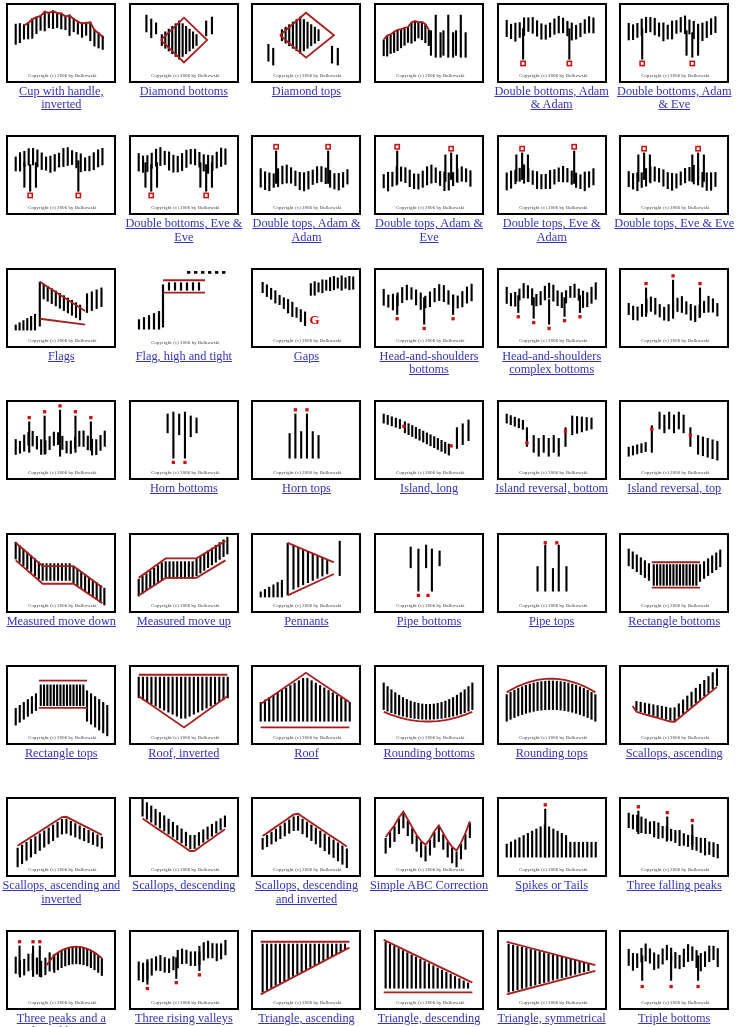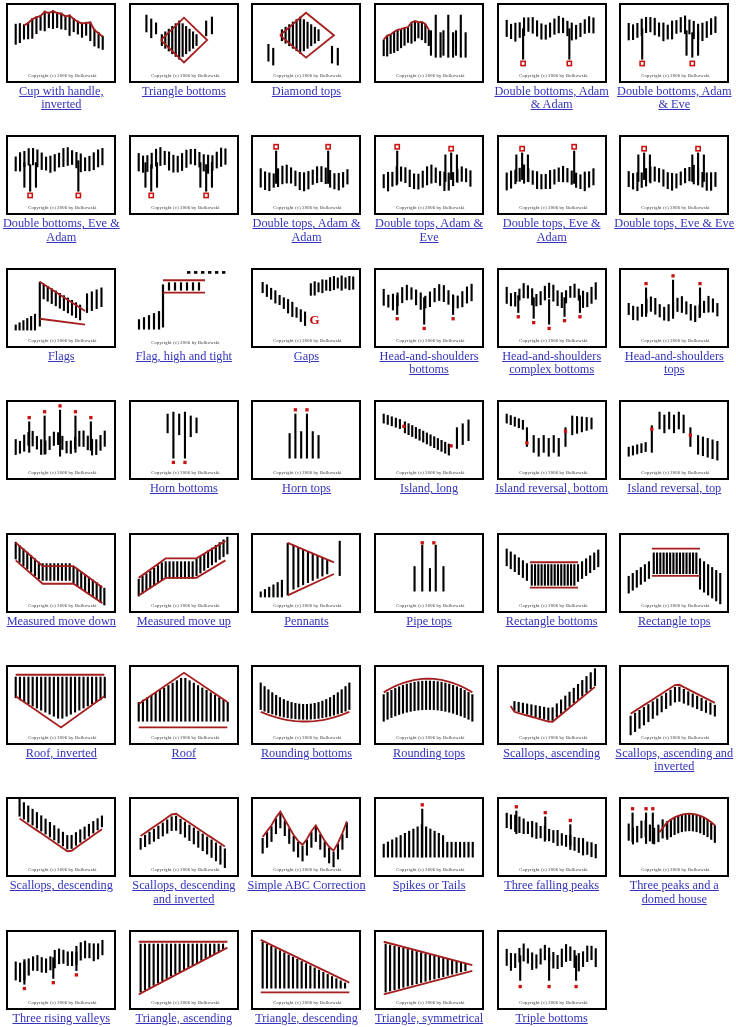--- a/index.html
+++ b/index.html
@@ -114,21 +114,21 @@
           <line x1="57.2" y1="21.6" x2="57.2" y2="50.4" stroke="#000000" stroke-width="2.2"></line>
           <line x1="60.8" y1="24.4" x2="60.8" y2="47.6" stroke="#000000" stroke-width="2.2"></line>
           <line x1="64.4" y1="27.200000000000003" x2="64.4" y2="44.8" stroke="#000000" stroke-width="2.2"></line>
           <line x1="68" y1="30" x2="68" y2="42" stroke="#000000" stroke-width="2.2"></line>
           <line x1="78" y1="16" x2="78" y2="32" stroke="#000000" stroke-width="2.2"></line>
           <line x1="84" y1="12" x2="84" y2="30" stroke="#000000" stroke-width="2.2"></line>
           <polyline points="31,36 55,13 79,36 55,59 31,36" fill="none" stroke="#a51f1f" stroke-width="1.9"></polyline>
         </svg>
         <div class="copy">Copyright (c) 2006 by Bulkowski</div>
       </div>
-      <a class="caption" href="#">Triangle bottoms</a>
+      <a class="caption" href="#">Diamond bottoms</a>
     </div>
     <div class="cell">
       <div class="thumb">
         <svg viewBox="0 0 110 78" preserveAspectRatio="none">
           <line x1="16" y1="40" x2="16" y2="58" stroke="#000000" stroke-width="2.2"></line>
           <line x1="21" y1="44" x2="21" y2="62" stroke="#000000" stroke-width="2.2"></line>
           <line x1="30" y1="25" x2="30" y2="37" stroke="#000000" stroke-width="2.2"></line>
           <line x1="33.8" y1="22.4" x2="33.8" y2="39.6" stroke="#000000" stroke-width="2.2"></line>
           <line x1="37.6" y1="19.8" x2="37.6" y2="42.2" stroke="#000000" stroke-width="2.2"></line>
           <line x1="41.4" y1="17.2" x2="41.4" y2="44.8" stroke="#000000" stroke-width="2.2"></line>
@@ -272,21 +272,20 @@
           <line x1="98" y1="11.295470383941577" x2="98" y2="29.01334968102197" stroke="#000000" stroke-width="2.2"></line>
           <line x1="17" y1="26" x2="17" y2="52" stroke="#000000" stroke-width="2.2"></line>
           <line x1="23" y1="28" x2="23" y2="56" stroke="#000000" stroke-width="2.2"></line>
           <line x1="29" y1="26" x2="29" y2="52" stroke="#000000" stroke-width="2.2"></line>
           <line x1="73" y1="24" x2="73" y2="56" stroke="#000000" stroke-width="2.2"></line>
           <rect x="20.8" y="57.8" width="4.4" height="4.4" fill="#ffffff" stroke="#cc1111" stroke-width="1.6"></rect>
           <rect x="70.8" y="57.8" width="4.4" height="4.4" fill="#ffffff" stroke="#cc1111" stroke-width="1.6"></rect>
         </svg>
         <div class="copy">Copyright (c) 2006 by Bulkowski</div>
       </div>
-      <a class="caption" href="#">Double bottoms, Eve &amp; Adam</a>
     </div>
     <div class="cell">
       <div class="thumb">
         <svg viewBox="0 0 110 78" preserveAspectRatio="none">
           <line x1="8" y1="16.544232145869643" x2="8" y2="35.29117216296398" stroke="#000000" stroke-width="2.2"></line>
           <line x1="12.5" y1="19.14043427158853" x2="12.5" y2="36.66535259102474" stroke="#000000" stroke-width="2.2"></line>
           <line x1="17" y1="18.700810265328883" x2="17" y2="35.76716096522784" stroke="#000000" stroke-width="2.2"></line>
           <line x1="21.5" y1="16.226229800431845" x2="21.5" y2="32.50548733742765" stroke="#000000" stroke-width="2.2"></line>
           <line x1="26" y1="12.156518718193375" x2="26" y2="30.341352008334837" stroke="#000000" stroke-width="2.2"></line>
           <line x1="30.5" y1="10.350723153814737" x2="30.5" y2="29.65493453438224" stroke="#000000" stroke-width="2.2"></line>
@@ -309,20 +308,21 @@
           <line x1="21" y1="28" x2="21" y2="56" stroke="#000000" stroke-width="2.2"></line>
           <line x1="27" y1="26" x2="27" y2="52" stroke="#000000" stroke-width="2.2"></line>
           <line x1="72" y1="26" x2="72" y2="52" stroke="#000000" stroke-width="2.2"></line>
           <line x1="78" y1="28" x2="78" y2="56" stroke="#000000" stroke-width="2.2"></line>
           <line x1="84" y1="26" x2="84" y2="52" stroke="#000000" stroke-width="2.2"></line>
           <rect x="18.8" y="57.8" width="4.4" height="4.4" fill="#ffffff" stroke="#cc1111" stroke-width="1.6"></rect>
           <rect x="75.8" y="57.8" width="4.4" height="4.4" fill="#ffffff" stroke="#cc1111" stroke-width="1.6"></rect>
         </svg>
         <div class="copy">Copyright (c) 2006 by Bulkowski</div>
       </div>
+      <a class="caption" href="#">Double bottoms, Eve &amp; Eve</a>
     </div>
     <div class="cell">
       <div class="thumb">
         <svg viewBox="0 0 110 78" preserveAspectRatio="none">
           <line x1="8" y1="32.12741412740546" x2="8" y2="51.87258587259454" stroke="#000000" stroke-width="2.2"></line>
           <line x1="12.5" y1="35.36582400346925" x2="12.5" y2="54.373024723726935" stroke="#000000" stroke-width="2.2"></line>
           <line x1="17" y1="36.49512034445681" x2="17" y2="55.50146847987523" stroke="#000000" stroke-width="2.2"></line>
           <line x1="21.5" y1="37.38235156048051" x2="21.5" y2="52.021353883928704" stroke="#000000" stroke-width="2.2"></line>
           <line x1="26" y1="32.17291522189019" x2="26" y2="51.36009163068917" stroke="#000000" stroke-width="2.2"></line>
           <line x1="30.5" y1="29.498511209976034" x2="30.5" y2="48.44706882756054" stroke="#000000" stroke-width="2.2"></line>
@@ -648,21 +648,20 @@
           <line x1="100" y1="33.94956204853741" x2="100" y2="47.549210048092114" stroke="#000000" stroke-width="2.2"></line>
           <line x1="26" y1="18" x2="26" y2="48" stroke="#000000" stroke-width="2.2"></line>
           <line x1="54" y1="10" x2="54" y2="50" stroke="#000000" stroke-width="2.2"></line>
           <line x1="82" y1="18" x2="82" y2="48" stroke="#000000" stroke-width="2.2"></line>
           <rect x="24.3" y="12.3" width="3.4" height="3.4" fill="#cc1111"></rect>
           <rect x="52.3" y="4.3" width="3.4" height="3.4" fill="#cc1111"></rect>
           <rect x="80.3" y="12.3" width="3.4" height="3.4" fill="#cc1111"></rect>
         </svg>
         <div class="copy">Copyright (c) 2006 by Bulkowski</div>
       </div>
-      <a class="caption" href="#">Head-and-shoulders tops</a>
     </div>
     <div class="cell">
       <div class="thumb">
         <svg viewBox="0 0 110 78" preserveAspectRatio="none">
           <line x1="8" y1="38.13299306185577" x2="8" y2="54.2817167862232" stroke="#000000" stroke-width="2.2"></line>
           <line x1="12.4" y1="39.93641463758108" x2="12.4" y2="52.93720904875268" stroke="#000000" stroke-width="2.2"></line>
           <line x1="16.8" y1="33.545694187553735" x2="16.8" y2="50.870112436779166" stroke="#000000" stroke-width="2.2"></line>
           <line x1="21.200000000000003" y1="30.74983820706119" x2="21.200000000000003" y2="44.79032478218434" stroke="#000000" stroke-width="2.2"></line>
           <line x1="25.6" y1="29.67385971897684" x2="25.6" y2="45.49159372382162" stroke="#000000" stroke-width="2.2"></line>
           <line x1="30" y1="34.964421962473395" x2="30" y2="48.70378587205104" stroke="#000000" stroke-width="2.2"></line>
@@ -905,20 +904,35 @@
           <polyline points="36,62 84,40" fill="none" stroke="#a51f1f" stroke-width="1.9"></polyline>
           <line x1="90" y1="6" x2="90" y2="42" stroke="#000000" stroke-width="2.2"></line>
         </svg>
         <div class="copy">Copyright (c) 2006 by Bulkowski</div>
       </div>
       <a class="caption" href="#">Pennants</a>
     </div>
     <div class="cell">
       <div class="thumb">
         <svg viewBox="0 0 110 78" preserveAspectRatio="none">
+          <line x1="36" y1="12" x2="36" y2="34" stroke="#000000" stroke-width="2.2"></line>
+          <line x1="44" y1="14" x2="44" y2="58" stroke="#000000" stroke-width="2.2"></line>
+          <line x1="52" y1="10" x2="52" y2="34" stroke="#000000" stroke-width="2.2"></line>
+          <line x1="58" y1="14" x2="58" y2="58" stroke="#000000" stroke-width="2.2"></line>
+          <line x1="66" y1="16" x2="66" y2="32" stroke="#000000" stroke-width="2.2"></line>
+          <rect x="42.3" y="60.3" width="3.4" height="3.4" fill="#cc1111"></rect>
+          <rect x="52.3" y="60.3" width="3.4" height="3.4" fill="#cc1111"></rect>
+        </svg>
+        <div class="copy">Copyright (c) 2006 by Bulkowski</div>
+      </div>
+      <a class="caption" href="#">Pipe bottoms</a>
+    </div>
+    <div class="cell">
+      <div class="thumb">
+        <svg viewBox="0 0 110 78" preserveAspectRatio="none">
           <line x1="40" y1="32" x2="40" y2="58" stroke="#000000" stroke-width="2.2"></line>
           <line x1="48" y1="10" x2="48" y2="58" stroke="#000000" stroke-width="2.2"></line>
           <line x1="56" y1="34" x2="56" y2="58" stroke="#000000" stroke-width="2.2"></line>
           <line x1="62" y1="10" x2="62" y2="58" stroke="#000000" stroke-width="2.2"></line>
           <line x1="70" y1="32" x2="70" y2="58" stroke="#000000" stroke-width="2.2"></line>
           <rect x="46.3" y="6.3" width="3.4" height="3.4" fill="#cc1111"></rect>
           <rect x="58.3" y="6.3" width="3.4" height="3.4" fill="#cc1111"></rect>
         </svg>
         <div class="copy">Copyright (c) 2006 by Bulkowski</div>
       </div>

